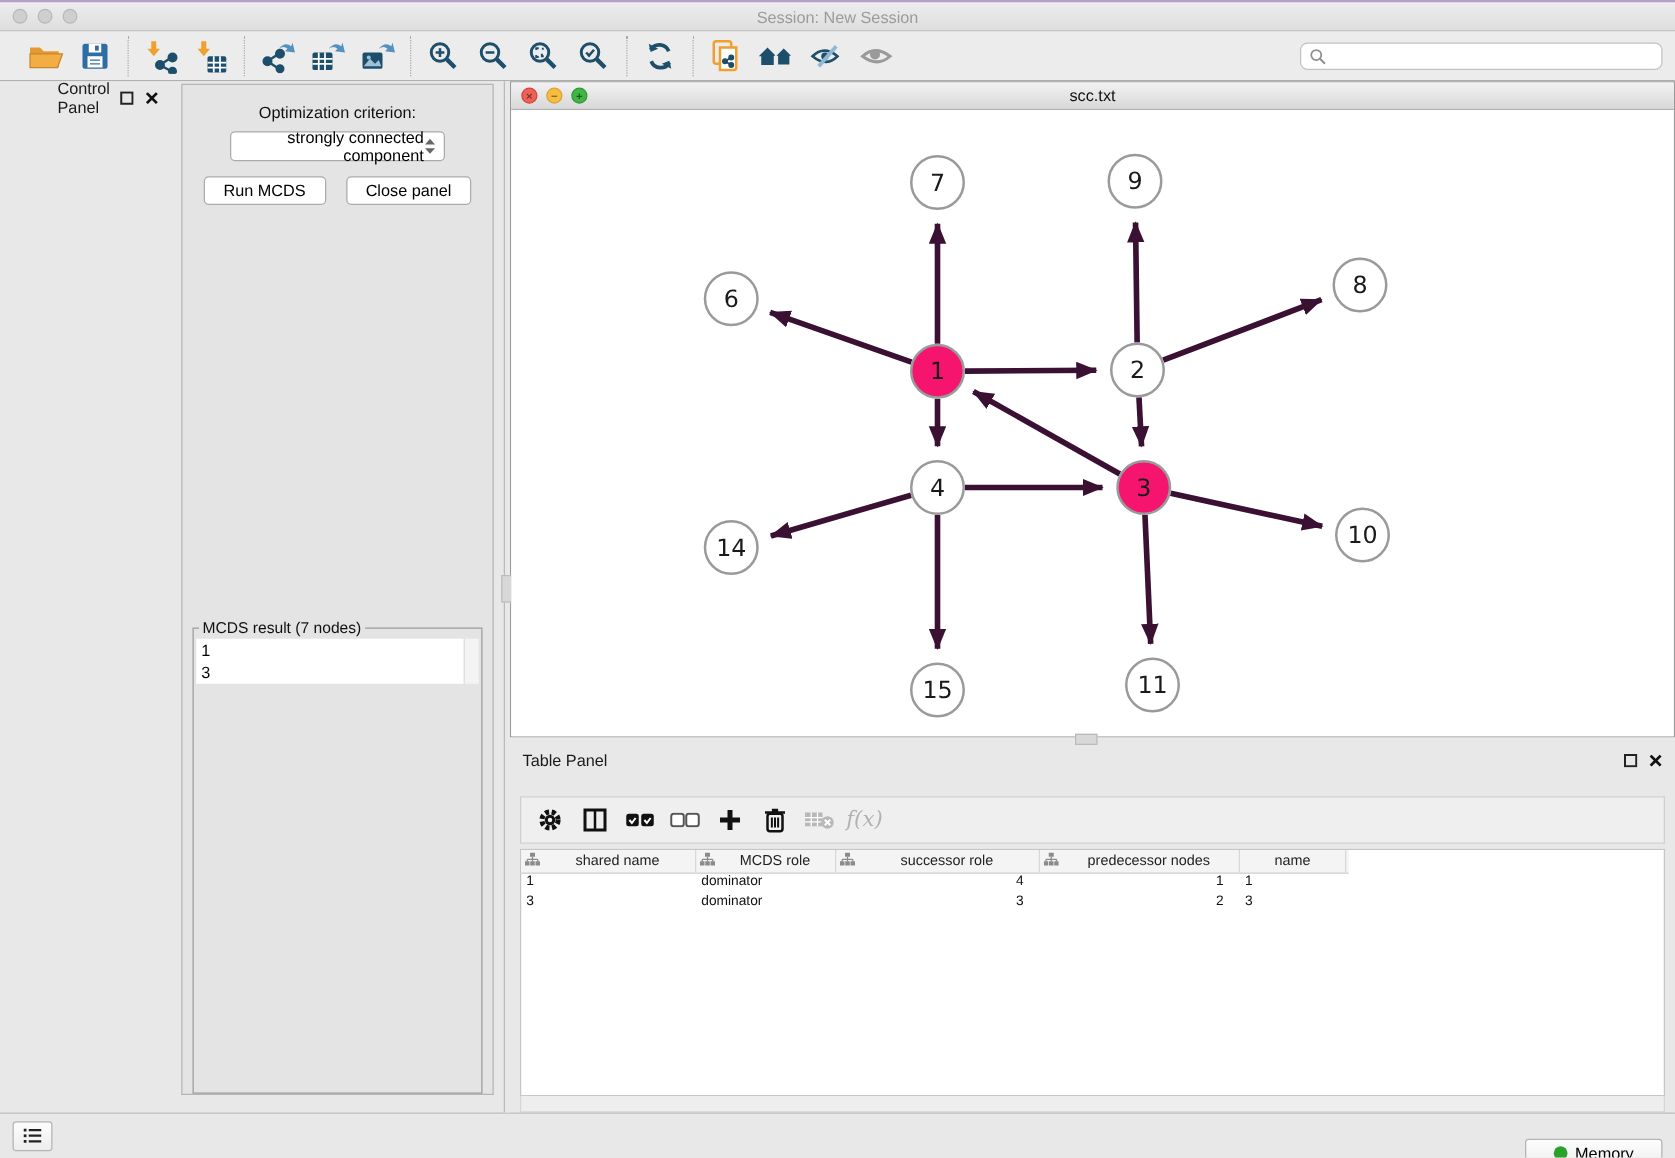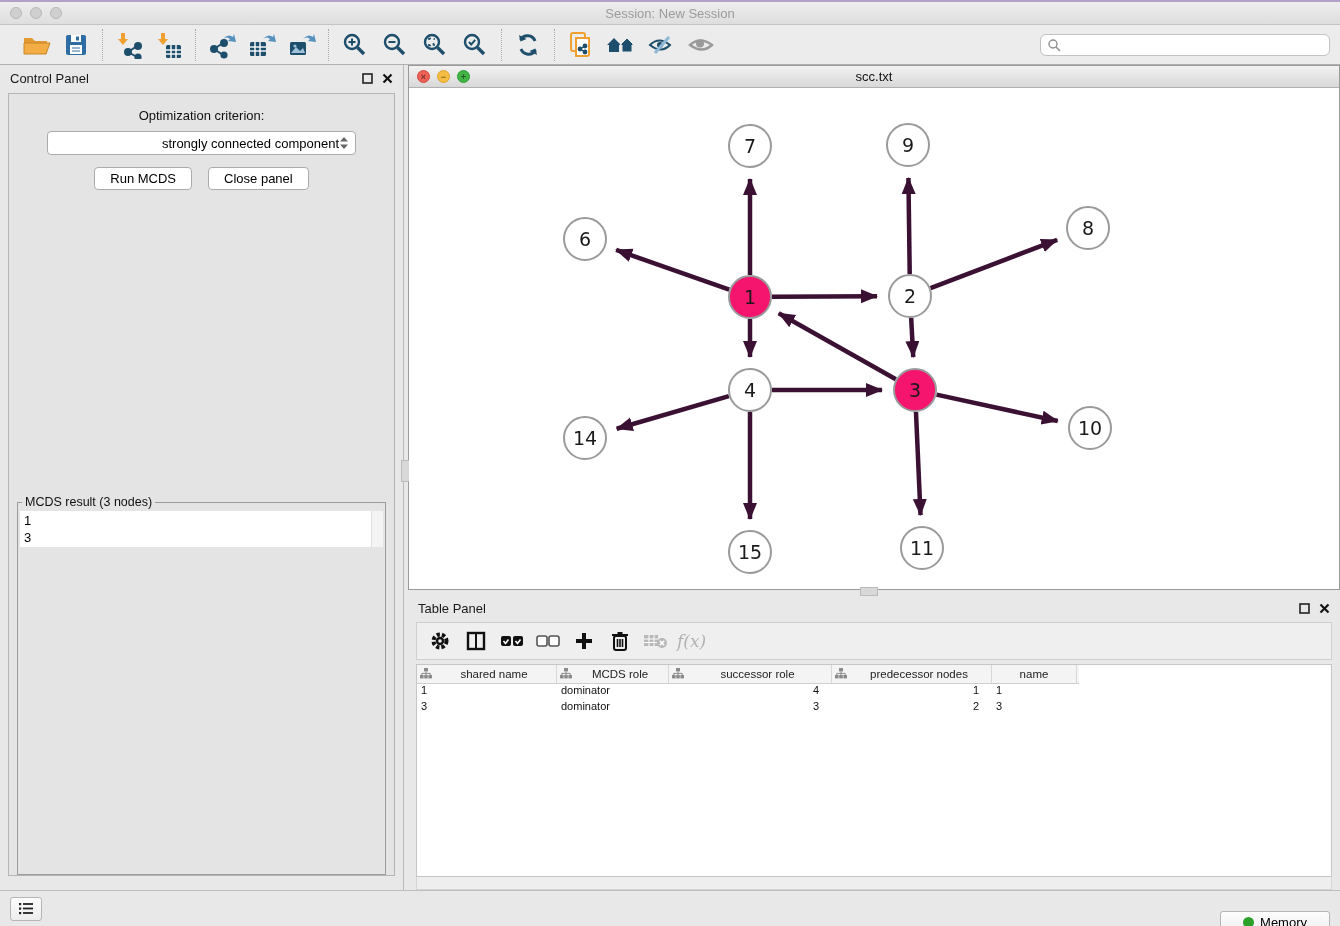--- a/index.html
+++ b/index.html
@@ -23,21 +23,21 @@
   .tbtn { width:36px; height:32px; display:flex; align-items:center; justify-content:center;
           background:transparent; border:none; cursor:pointer; }
   .search-box { margin-left:auto; width:290px; height:22px; background:#fff; border:1px solid #c2c2c2;
                 border-radius:6px; display:flex; align-items:center; padding:0 6px; gap:4px; }
   .search-box input { border:none; outline:none; flex:1; font-size:12px; font-family:"Liberation Sans",sans-serif; background:transparent; }
 
   
   .main { flex:1; display:flex; min-height:0; }
 
   
-  .control-panel { width:403px; flex:0 0 403px; display:flex; flex-direction:column; background:#e8e8e8; }
+  .control-panel { width:403px; flex:0 0 403px; display:flex; flex-direction:row; background:#e8e8e8;padding-left:36px; }
   .panel-header { height:26px; flex:0 0 26px; display:flex; align-items:center; padding:0 10px; gap:8px; }
   .panel-header .ph-title { font-size:13px; color:#1a1a1a; flex:1; }
   .ph-icons { display:flex; gap:9px; align-items:center; }
   .seg-tabs { display:flex; justify-content:center; padding:5px 0 6px; }
   .seg { font-size:12.5px; padding:3px 13px; background:#fff; border:1px solid #a9a9a9; border-left:none;
          color:#111; cursor:pointer; }
   .seg:first-child { border-left:1px solid #a9a9a9; border-radius:5px 0 0 5px; }
   .seg:last-child { border-radius:0 5px 5px 0; }
   .seg.selected { background:#d6d6d6; color:#a2a2a2; }
   .cp-body { flex:1; margin:2px 8px 14px; border:1px solid #b5b5b5; background:#e4e4e4;
@@ -72,21 +72,21 @@
             color:rgba(0,0,0,.5); font-weight:bold; }
   .nlight.red { background:#ee6156; border:1px solid #d3473c; }
   .nlight.yellow { background:#f5bd41; border:1px solid #dfa131; }
   .nlight.green { background:#41b445; border:1px solid #2f9c35; }
   .net-titlebar .title { flex:1; text-align:center; font-size:13px; color:#111; }
   .net-canvas { flex:1; position:relative; background:#fff; }
   .net-canvas svg { position:absolute; inset:0; }
 
   
   .table-panel { flex:1; display:flex; flex-direction:column; background:#e8e8e8; min-height:0; }
-  .tp-toolbar { height:38px; flex:0 0 38px; margin:1px 8px 4px; border:1px solid #cfcfcf; background:#efefef;
+  .tp-toolbar { height:38px; flex:0 0 38px; margin:16px 8px 4px; border:1px solid #cfcfcf; background:#efefef;
                 display:flex; align-items:center; gap:6px; padding:16px 8px; }
   .ttbtn { width:30px; height:28px; border:none; background:transparent; display:flex; align-items:center;
            justify-content:center; cursor:pointer; }
   .fx-label { font-family:"DejaVu Serif", serif; font-style:italic; font-size:17px; color:#b2b2b2; }
   .tp-table { flex:1; margin:0 8px; border:1px solid #c6c6c6; background:#fff; overflow:hidden;
               display:flex; flex-direction:column; min-height:0; }
   .tp-header { display:flex; height:19px; flex:0 0 19px; background:#f4f4f4; border-bottom:1px solid #cfcfcf; width:662px; }
   .th-cell { display:flex; align-items:center; font-size:11.5px; color:#222; border-right:1px solid #d8d8d8;
              padding:0 3px; position:relative; }
   .th-cell .th-label { flex:1; text-align:center; }
@@ -307,21 +307,21 @@
           <svg width="10" height="14" viewBox="0 0 10 14">
               <path d="M5 1 L9 5.5 H1 Z" fill="#666"></path>
               <path d="M5 13 L1 8.5 H9 Z" fill="#666"></path>
             </svg>
         </div>
         <div class="btn-row">
           <button class="pbtn">Run MCDS</button>
           <button class="pbtn">Close panel</button>
         </div>
         <fieldset class="result-box">
-          <legend>MCDS result (3 nodes)</legend>
+          <legend>MCDS result (7 nodes)</legend>
           <div class="result-wrap">
             <div class="result-list" id="result-list">
                 <div>1</div>
                 <div>3</div>
               </div>
             <div class="result-scroll"></div>
           </div>
         </fieldset>
       </div>
     </div>

